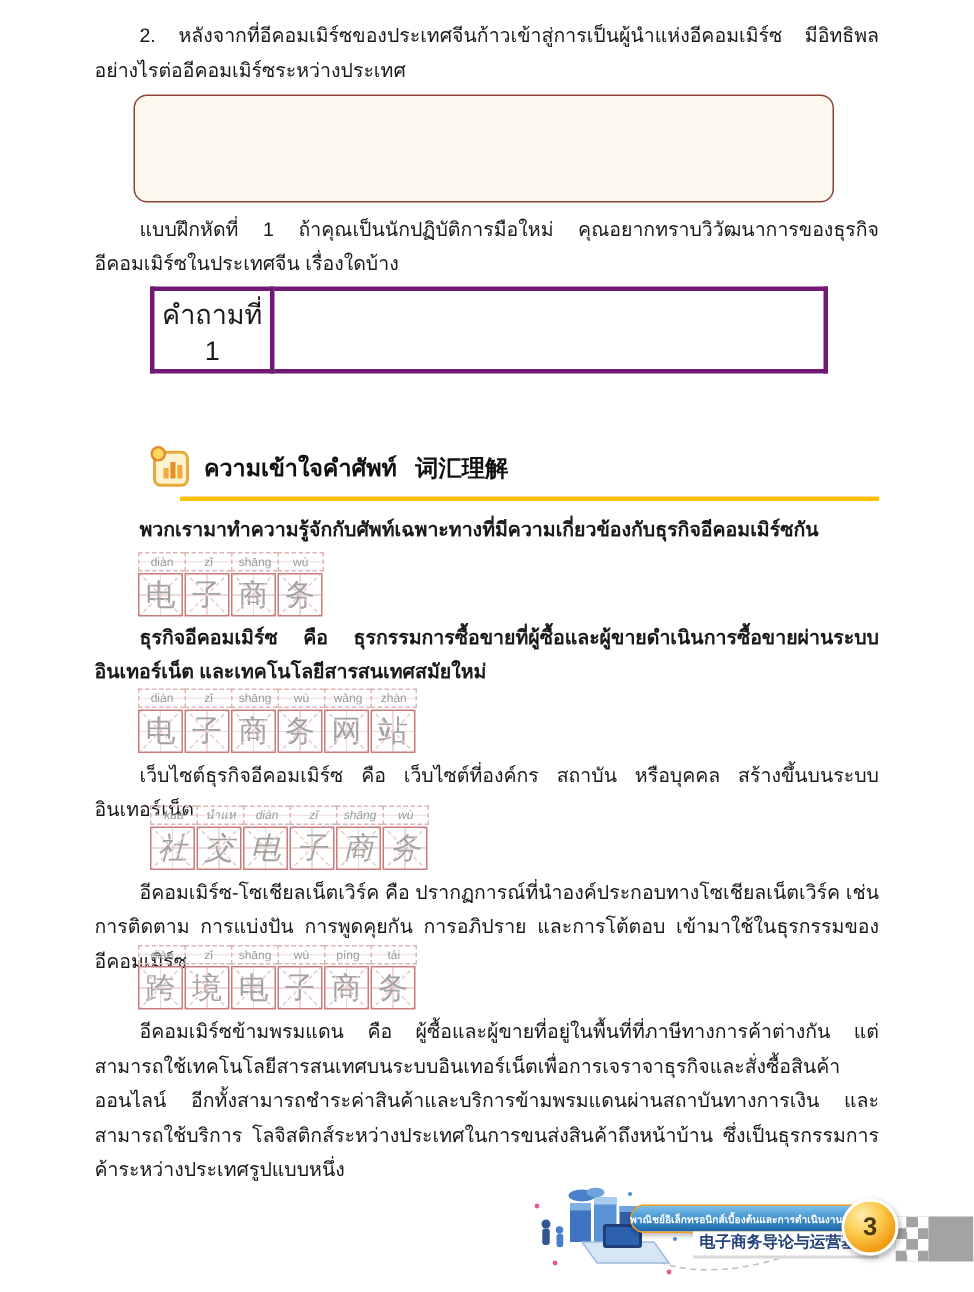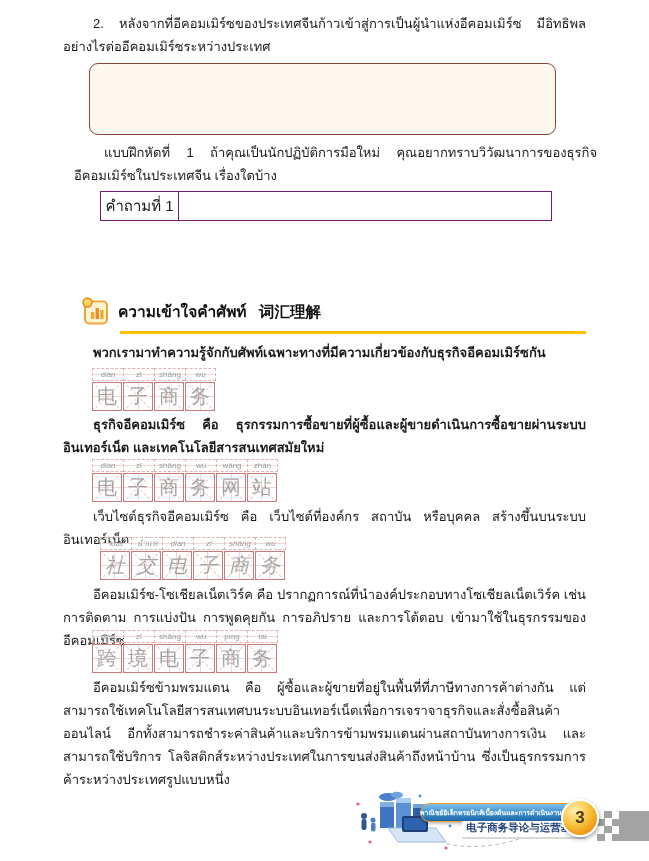--- a/index.html
+++ b/index.html
@@ -15,21 +15,21 @@
   }
   .indent{text-indent:30px;}
 
   
   .answer-box{
     border:1.5px solid #8d4436;border-radius:9px;background:#fcf8ee;
   }
 
   
   table.ex-table{border-collapse:collapse;width:452px;}
-  table.ex-table td{border:1px solid #701a75;height:26px;font-size:15px;}
+  table.ex-table td{border:3px solid #701a75;height:26px;font-size:18px;}
   td.q-label{width:75px;text-align:center;}
   td.q-answer{background:#fff;}
 
   
   .sec-header{display:flex;align-items:center;gap:9px;}
   .sec-title{font-weight:bold;font-size:15.5px;color:#111;}
   .sec-title .zh{margin-left:8px;}
   .gold-rule{background:#FFC000;height:2.5px;}
 
   
@@ -91,32 +91,32 @@
   }
   .checker-right{width:30px;height:100%;background:#a3a3a3;}
 </style>
 </head>
 <body>
 
 <p class="abs body-text indent" style="left:63px;top:12px;width:523px;">2. หลังจากที่อีคอมเมิร์ซของประเทศจีนก้าวเข้าสู่การเป็นผู้นำแห่งอีคอมเมิร์ซ มีอิทธิพลอย่างไรต่ออีคอมเมิร์ซระหว่างประเทศ</p>
 
 <div class="abs answer-box" style="left:89px;top:63px;width:465px;height:70px;"></div>
 
-<p class="abs body-text indent" style="left:74px;top:141px;width:523px;">แบบฝึกหัดที่ 1 ถ้าคุณเป็นนักปฏิบัติการมือใหม่ คุณอยากทราบวิวัฒนาการของธุรกิจอีคอมเมิร์ซในประเทศจีน เรื่องใดบ้าง</p>
+<p class="abs body-text indent" style="left:63px;top:141px;width:523px;">แบบฝึกหัดที่ 1 ถ้าคุณเป็นนักปฏิบัติการมือใหม่ คุณอยากทราบวิวัฒนาการของธุรกิจอีคอมเมิร์ซในประเทศจีน เรื่องใดบ้าง</p>
 
 <table class="abs ex-table" style="left:100px;top:191px;">
   <tbody>
       <tr>
     <td class="q-label">คำถามที่ 1</td>
     <td class="q-answer"></td>
   </tr>
 </tbody>
   </table>
 
-<div class="abs sec-header" style="left:81px;top:297px;">
+<div class="abs sec-header" style="left:99px;top:297px;">
   <span style="display:inline-block;width:28px;height:28px;">
     <svg width="28" height="28" viewBox="0 0 28 28">
       <rect x="4" y="4.5" width="22" height="22" rx="4" fill="#fdf3cf" stroke="#e9a93d" stroke-width="2"></rect>
       <rect x="10" y="15" width="3.4" height="7" fill="#f2a93b"></rect>
       <rect x="14.6" y="11" width="3.4" height="11" fill="#e98f23"></rect>
       <rect x="19.2" y="13" width="3.4" height="9" fill="#f2a93b"></rect>
       <circle cx="6.5" cy="5.5" r="4.4" fill="#ffd95e" stroke="#e8882a" stroke-width="1.6"></circle>
     </svg>
   </span>
   <span class="sec-title">

